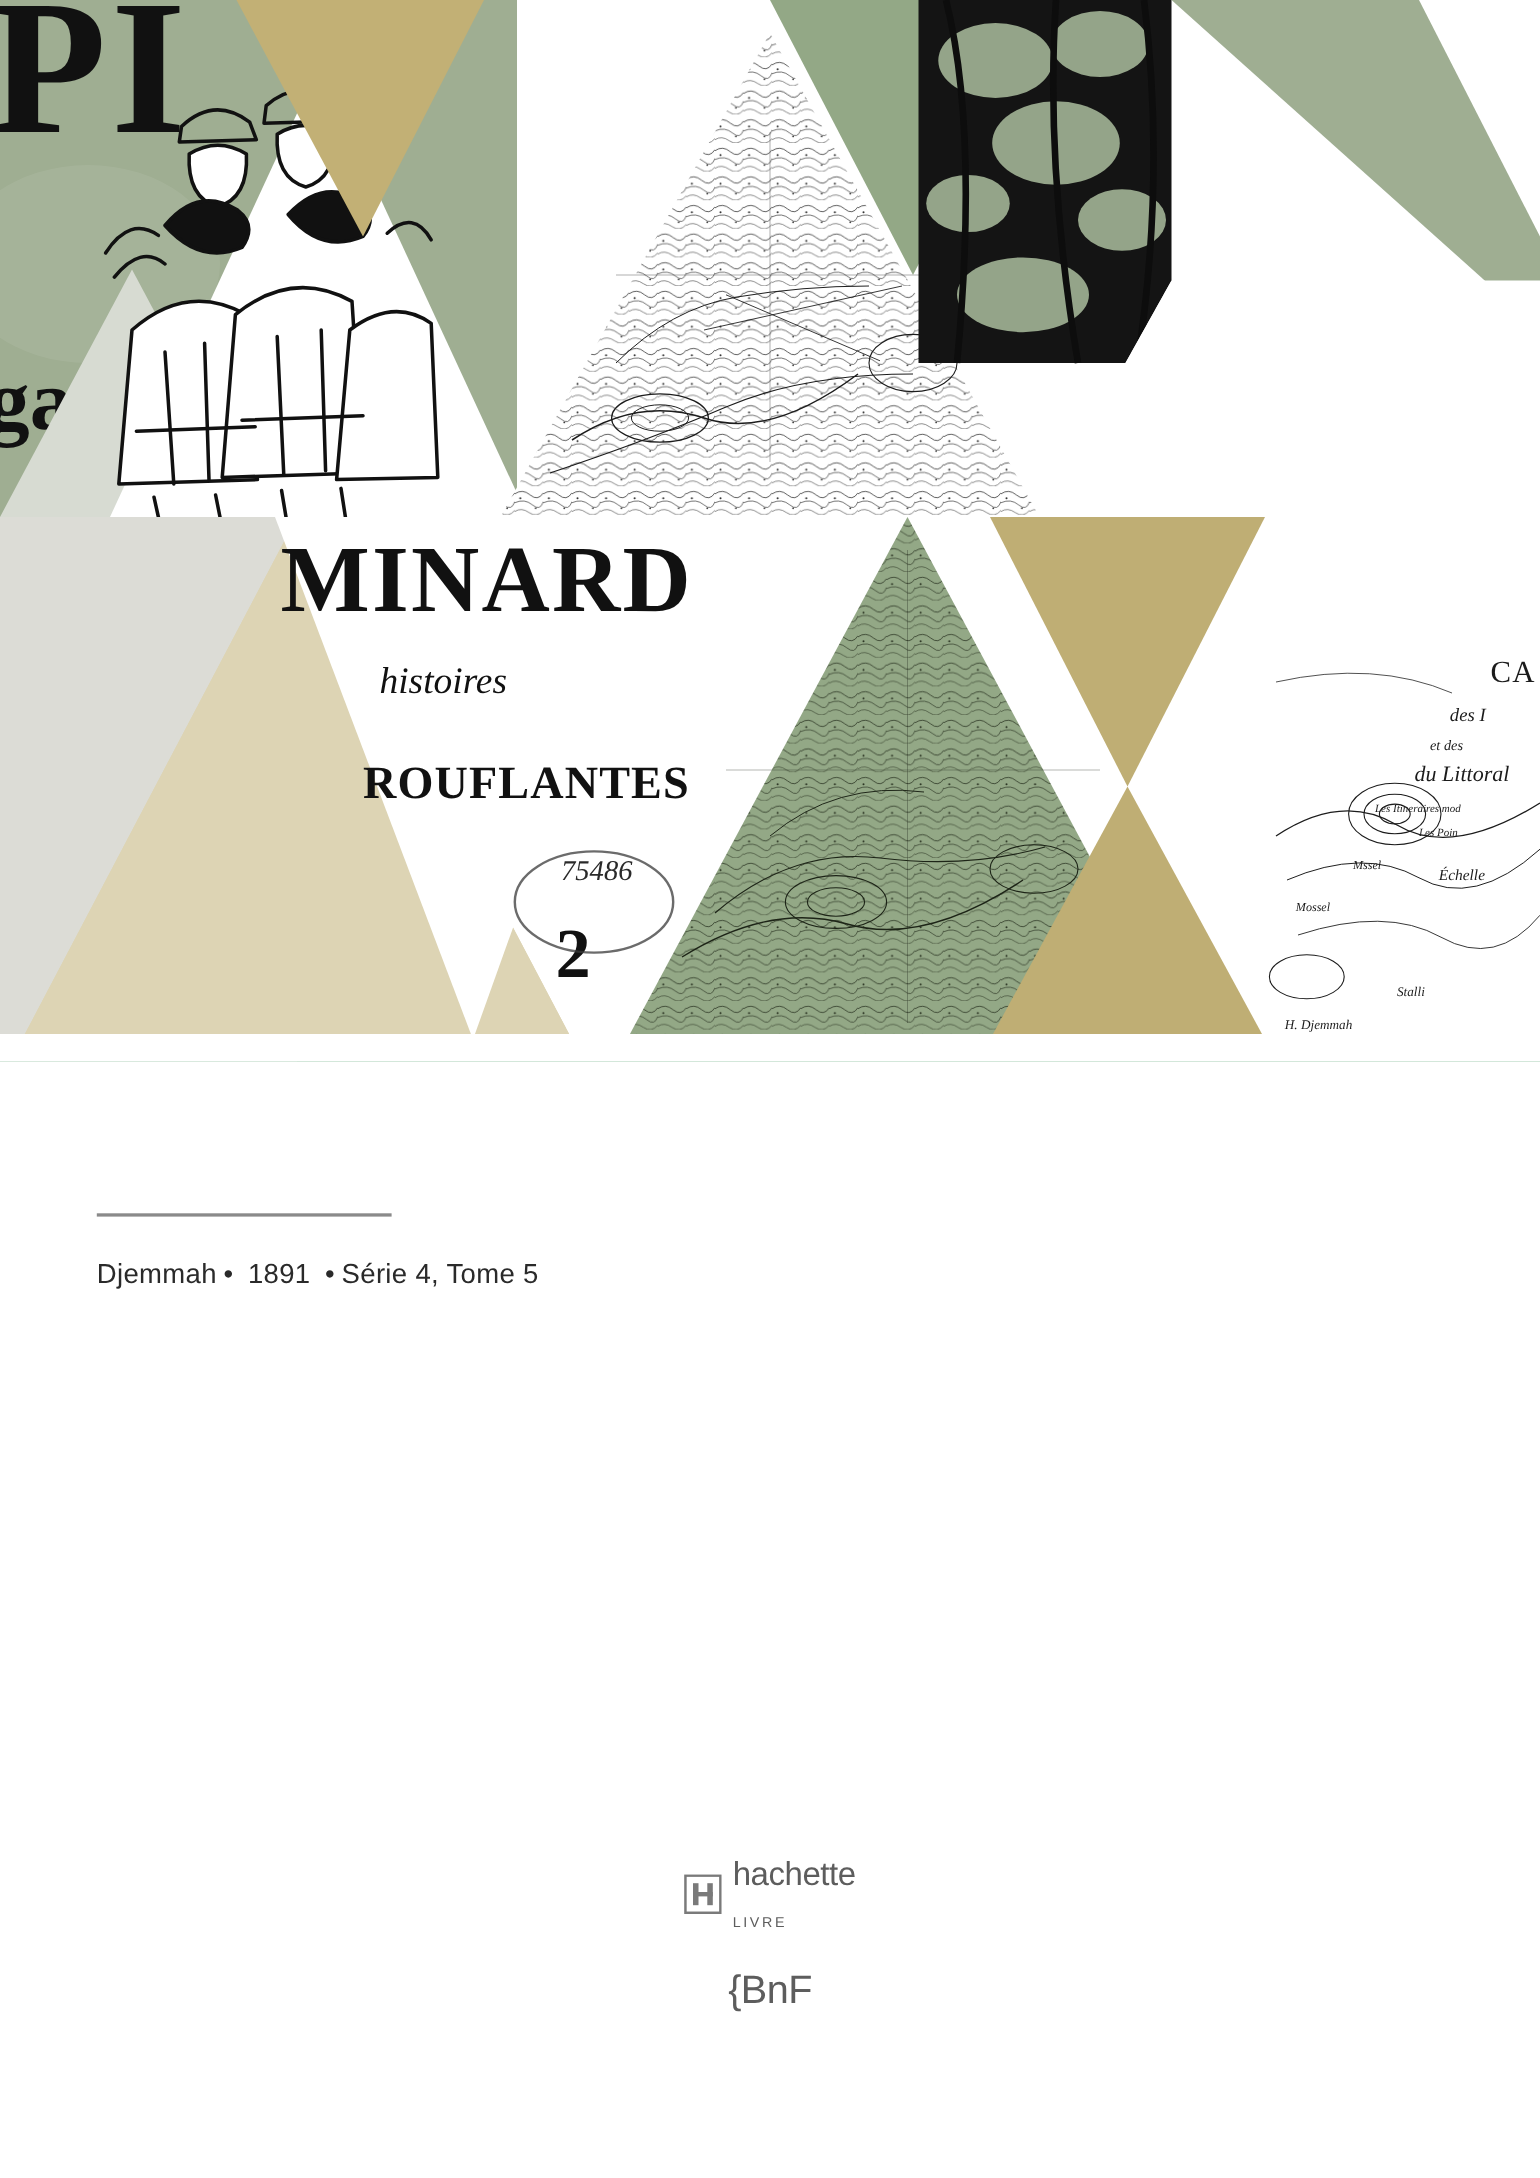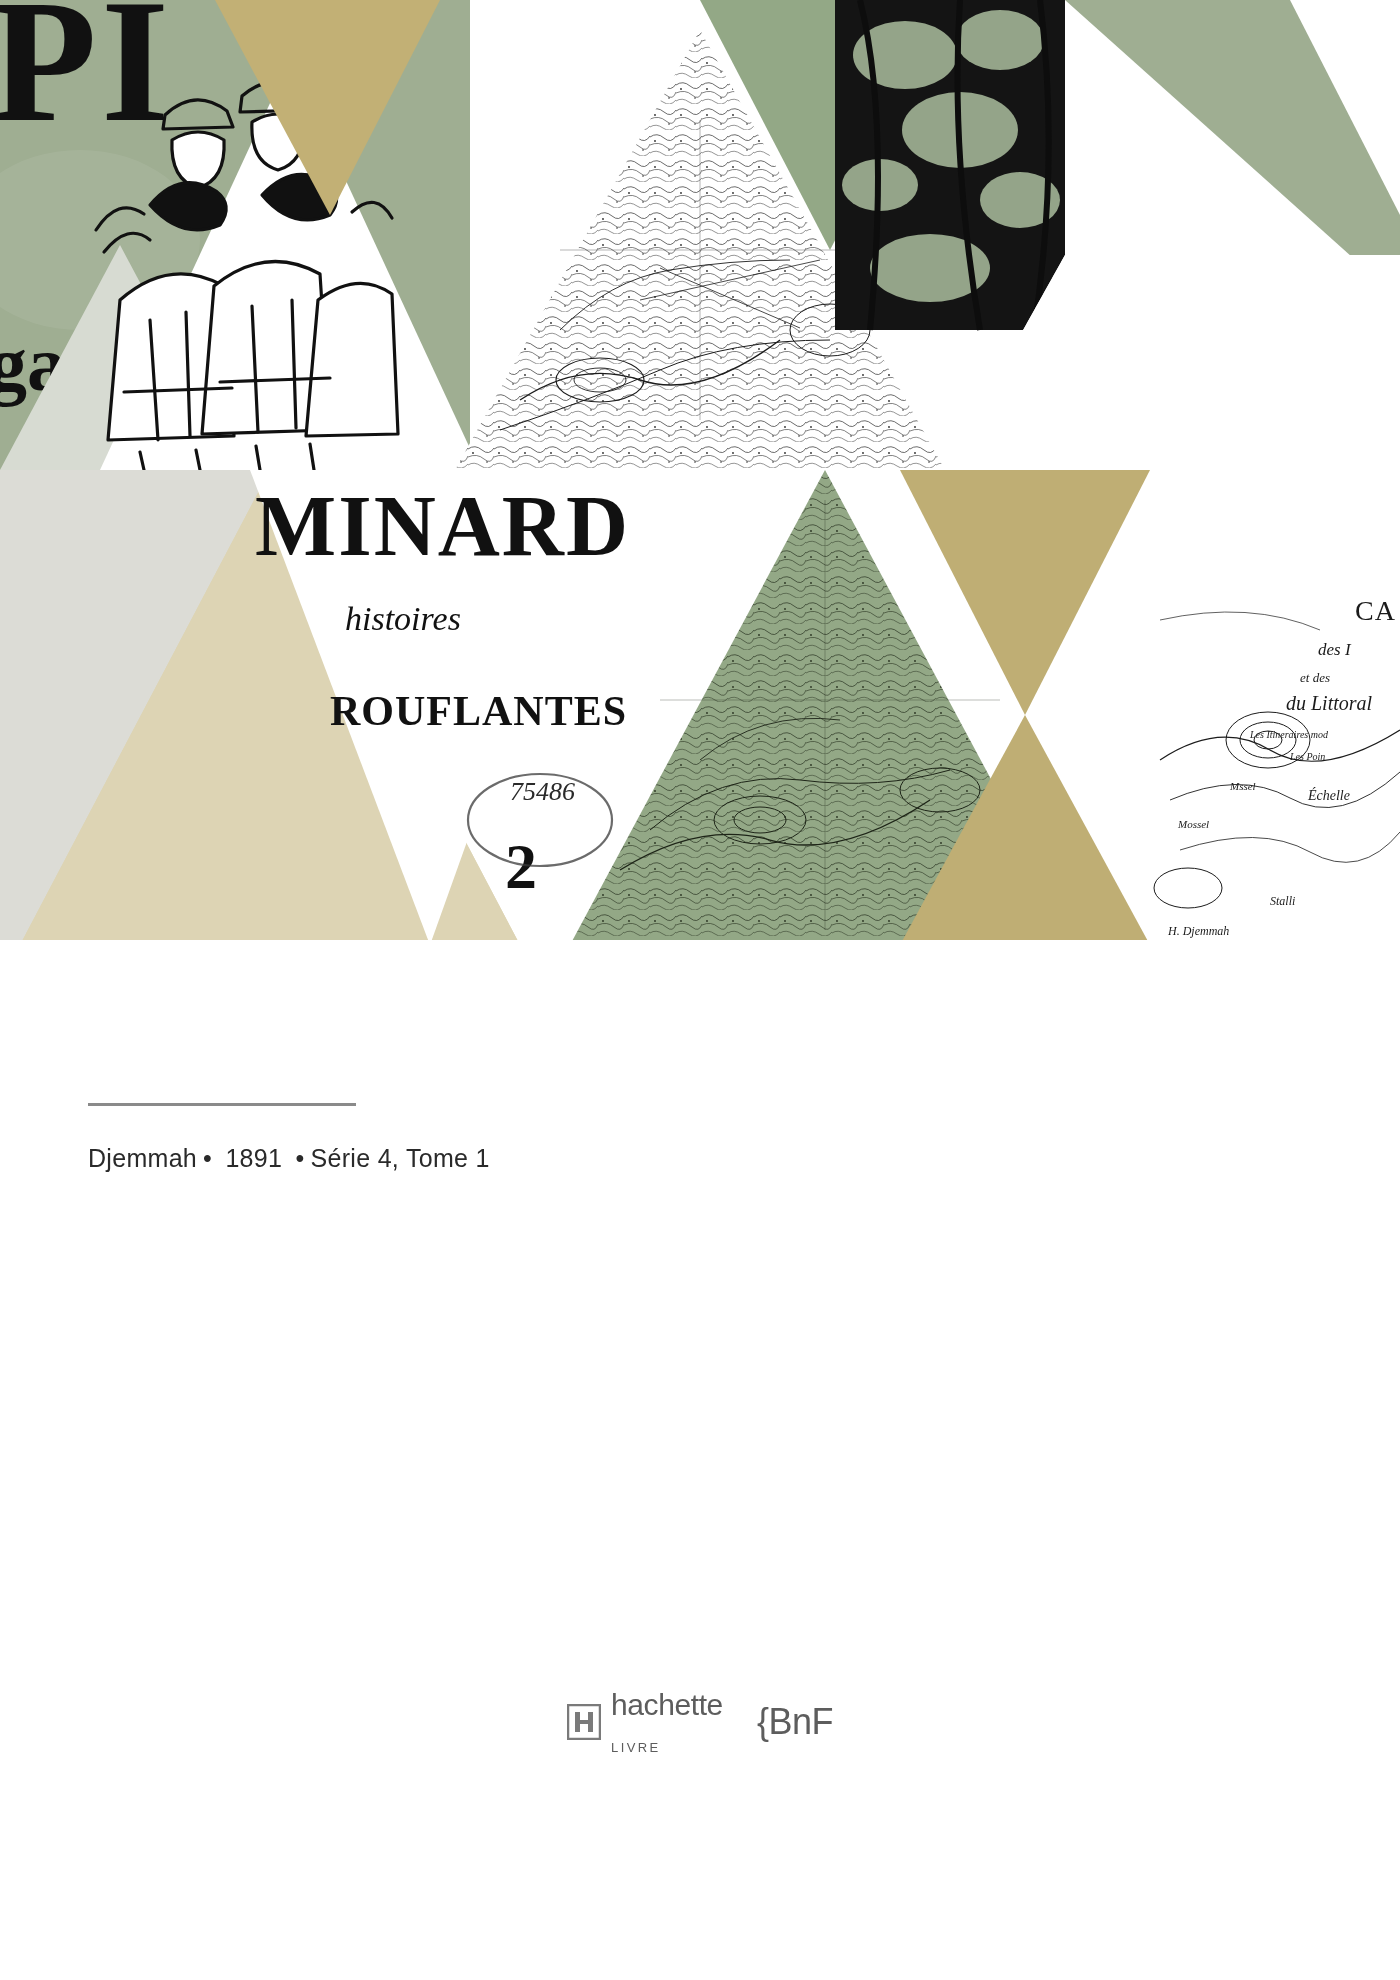--- a/index.html
+++ b/index.html
@@ -68,20 +68,21 @@
   
   .logos {
     position: absolute;
     left: 0;
     top: 1690px;
     width: 1400px;
     display: flex;
     align-items: center;
     justify-content: center;
     gap: 34px;
+    flex-direction: column;
   }
   .hachette-logo {
     display: flex;
     align-items: center;
     gap: 10px;
   }
   .hachette-mark {
     width: 34px;
     height: 36px;
     position: relative;
@@ -306,21 +307,21 @@
       <polygon points="1080,945 1150,820 1220,945" fill="#ffffff" opacity="0"></polygon>
 
       <rect x="0" y="940" width="1400" height="28" fill="#ffffff"></rect>
     </g>
   </svg>
 </div>
 
 <div class="title-block">
   <div class="title-rule"></div>
   <div class="meta-line">
-    <span>Djemmah</span><span class="meta-sep">•</span>&nbsp;<span>1891</span>&nbsp;<span class="meta-sep">•</span><span>Série 4, Tome 1</span>
+    <span>Djemmah</span><span class="meta-sep">•</span>&nbsp;<span>1891</span>&nbsp;<span class="meta-sep">•</span><span>Série 4, Tome 5</span>
   </div>
 </div>
 
 <div class="logos">
   <div class="hachette-logo">
     <span class="hachette-mark">
       <svg width="34" height="36" viewBox="0 0 34 36">
         <rect x="1" y="1" width="32" height="34" fill="none" stroke="#7a7a7a" stroke-width="2.5"></rect>
         <rect x="8" y="8" width="5" height="20" fill="#7a7a7a"></rect>
         <rect x="21" y="8" width="5" height="20" fill="#7a7a7a"></rect>

